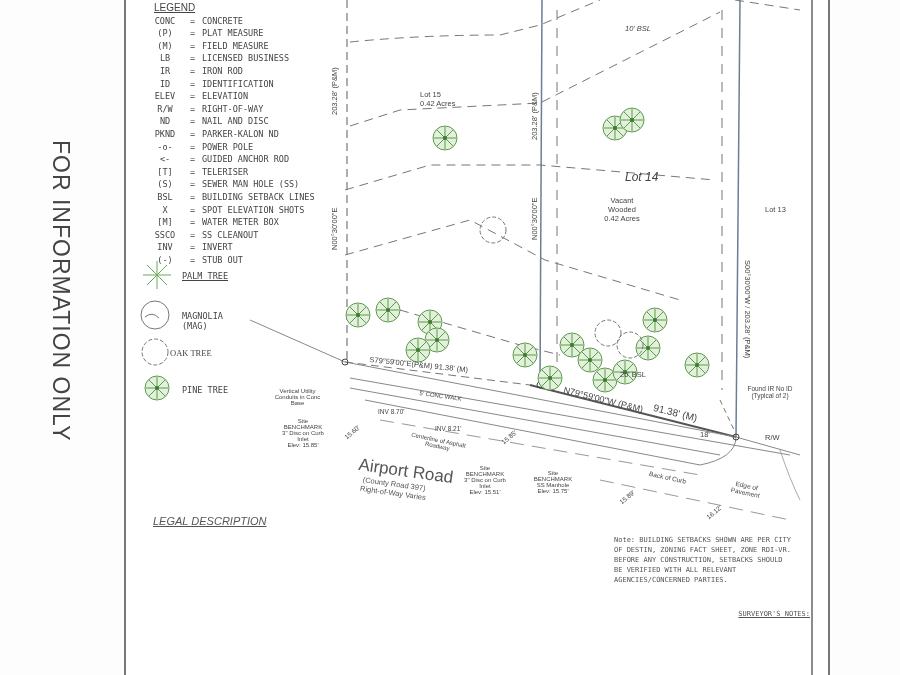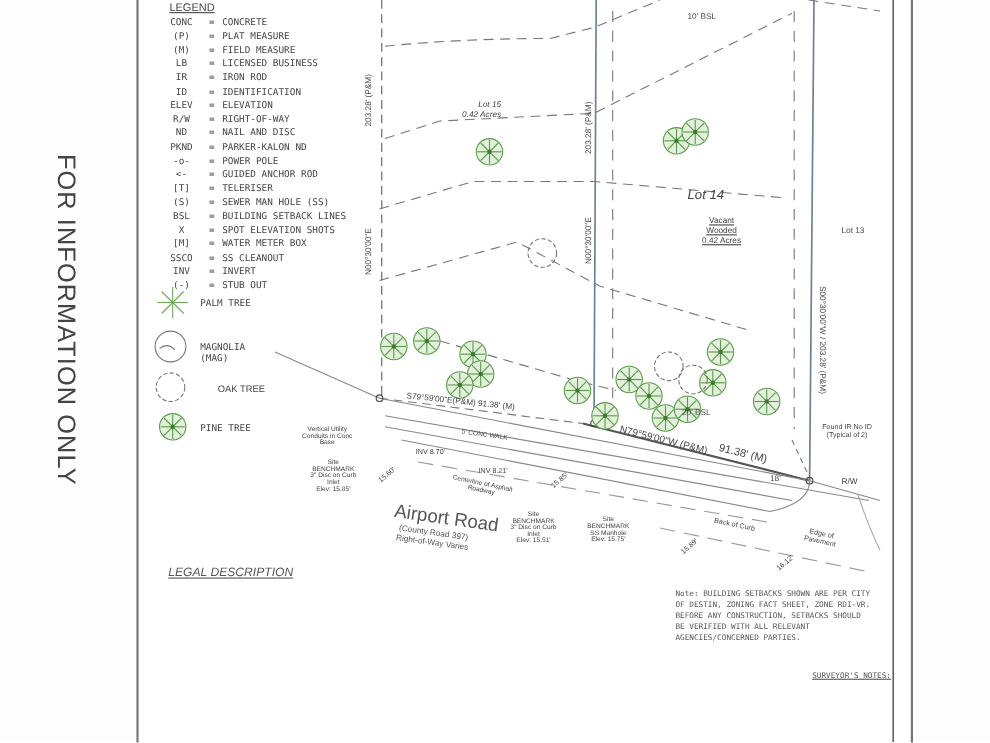--- a/index.html
+++ b/index.html
@@ -212,46 +212,46 @@
       <span class="eq">=</span>
       <span>INVERT</span>
     </div>
   <div class="row">
       <span class="abbr">(-)</span>
       <span class="eq">=</span>
       <span>STUB OUT</span>
     </div>
 </div>
 
-<div class="lbl-s" style="left:182px;top:271px;font-family:'DejaVu Sans Mono',monospace;font-size:8.5px;">PALM TREE</div>
+<div class="lbl-s" style="left:182px;top:271px;font-family:'DejaVu Sans Mono',monospace;font-size:8.5px;text-decoration:underline;">PALM TREE</div>
 <div class="lbl-s" style="left:182px;top:311px;font-family:'DejaVu Sans Mono',monospace;font-size:8.5px;width:70px;white-space:normal;">MAGNOLIA (MAG)</div>
-<div class="lbl-s" style="left:198px;top:348px;font-family:Liberation Sans, sans-serif;font-size:8.5px;">OAK TREE</div>
+<div class="lbl-s" style="left:170px;top:348px;font-family:Liberation Serif, serif;font-size:8.5px;">OAK TREE</div>
 <div class="lbl-s" style="left:182px;top:385px;font-family:'DejaVu Sans Mono',monospace;font-size:8.5px;">PINE TREE</div>
 
-<div class="lbl-s" style="left:420px;top:90px;text-align:right;font-style:italic;">
+<div class="lbl-s" style="left:420px;top:90px;text-align:left;">
     <div>Lot 15</div>
     <div>0.42 Acres</div>
   </div>
 <div class="lbl-s" style="left:625px;top:170px;font-size:12px;font-style:italic;">Lot 14</div>
-<div class="lbl-s" style="left:626px;top:196px;text-align:center;width:60px;text-decoration:underline;">
+<div class="lbl-s" style="left:592px;top:196px;text-align:center;width:60px;">
     <div>Vacant</div>
     <div>Wooded</div>
     <div>0.42 Acres</div>
   </div>
 <div class="lbl-s" style="left:765px;top:205px;">Lot 13</div>
 
 <div class="lbl-s" style="left:330px;top:115px;transform:rotate(-90deg);transform-origin:left top;">203.28' (P&amp;M)</div>
 <div class="lbl-s" style="left:330px;top:250px;transform:rotate(-90deg);transform-origin:left top;">N00°30'00"E</div>
 <div class="lbl-s" style="left:530px;top:140px;transform:rotate(-90deg);transform-origin:left top;">203.28' (P&amp;M)</div>
 <div class="lbl-s" style="left:530px;top:240px;transform:rotate(-90deg);transform-origin:left top;">N00°30'00"E</div>
 <div class="lbl-s" style="left:752px;top:260px;transform:rotate(90deg);transform-origin:left top;">S00°30'00"W / 203.28' (P&amp;M)</div>
 <div class="lbl-s" style="left:655px;top:402px;font-size:10px;transform:rotate(14deg);transform-origin:left top;">91.38' (M)</div>
 <div class="lbl-s" style="left:565px;top:385px;font-size:9px;transform:rotate(14deg);transform-origin:left top;">N79°59'00"W (P&amp;M)</div>
 <div class="lbl-s" style="left:370px;top:355px;transform:rotate(6deg);transform-origin:left top;">S79°59'00"E(P&amp;M) 91.38' (M)</div>
-<div class="lbl-s" style="left:625px;top:10px;">10' BSL</div>
+<div class="lbl-s" style="left:625px;top:24px;font-style:italic;">10' BSL</div>
 <div class="lbl-s" style="left:620px;top:370px;">20' BSL</div>
 <div class="lbl-s" style="left:700px;top:430px;">18'</div>
 <div class="lbl-s" style="left:765px;top:433px;">R/W</div>
 <div class="lbl-s" style="left:745px;top:385px;text-align:center;width:50px;white-space:normal;font-size:6.5px;">Found IR No ID (Typical of 2)</div>
 <div class="lbl-s" style="left:420px;top:390px;font-size:6px;transform:rotate(8deg);transform-origin:left top;">5' CONC WALK</div>
 <div class="lbl-s" style="left:270px;top:388px;width:55px;white-space:normal;text-align:center;font-size:6px;">Vertical Utility Conduits in Conc Base</div>
 <div class="lbl-s" style="left:378px;top:408px;font-size:6.5px;">INV 8.70'</div>
 <div class="lbl-s" style="left:435px;top:425px;font-size:6.5px;">INV 8.21'</div>
 <div class="lbl-s" style="left:405px;top:430px;font-size:6px;width:70px;white-space:normal;text-align:center;transform:rotate(12deg);transform-origin:left top;">Centerline of Asphalt Roadway</div>
 <div class="lbl-s" style="left:650px;top:470px;font-size:6.5px;transform:rotate(12deg);transform-origin:left top;">Back of Curb</div>

